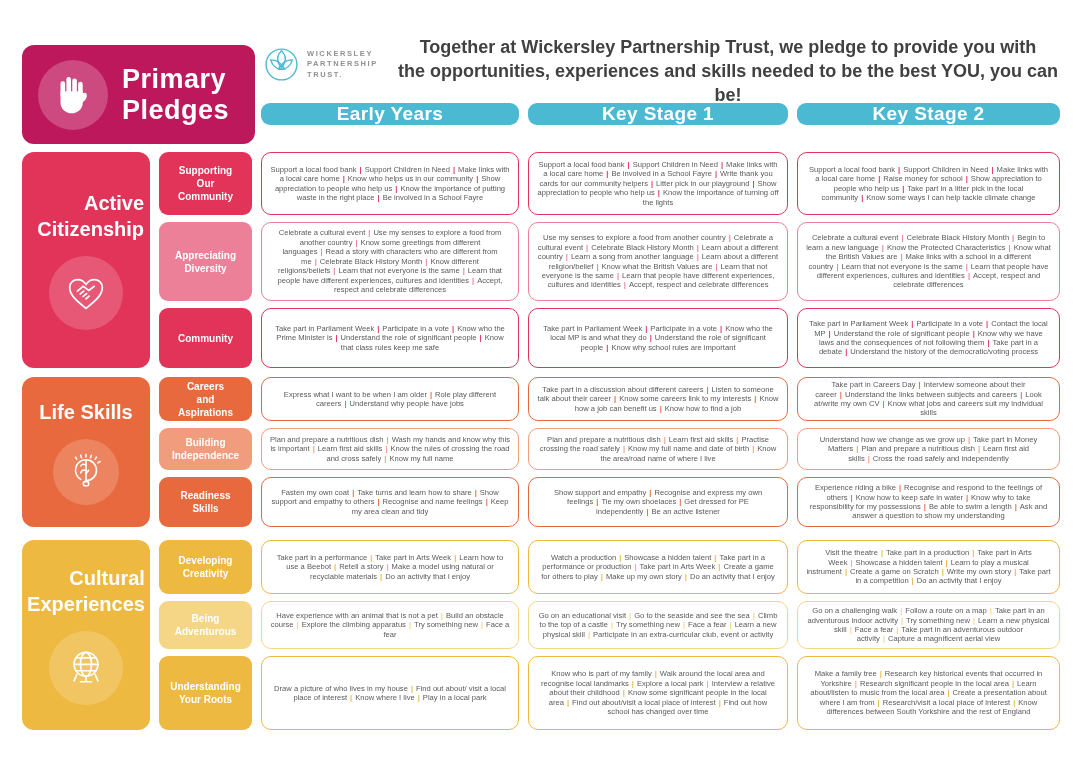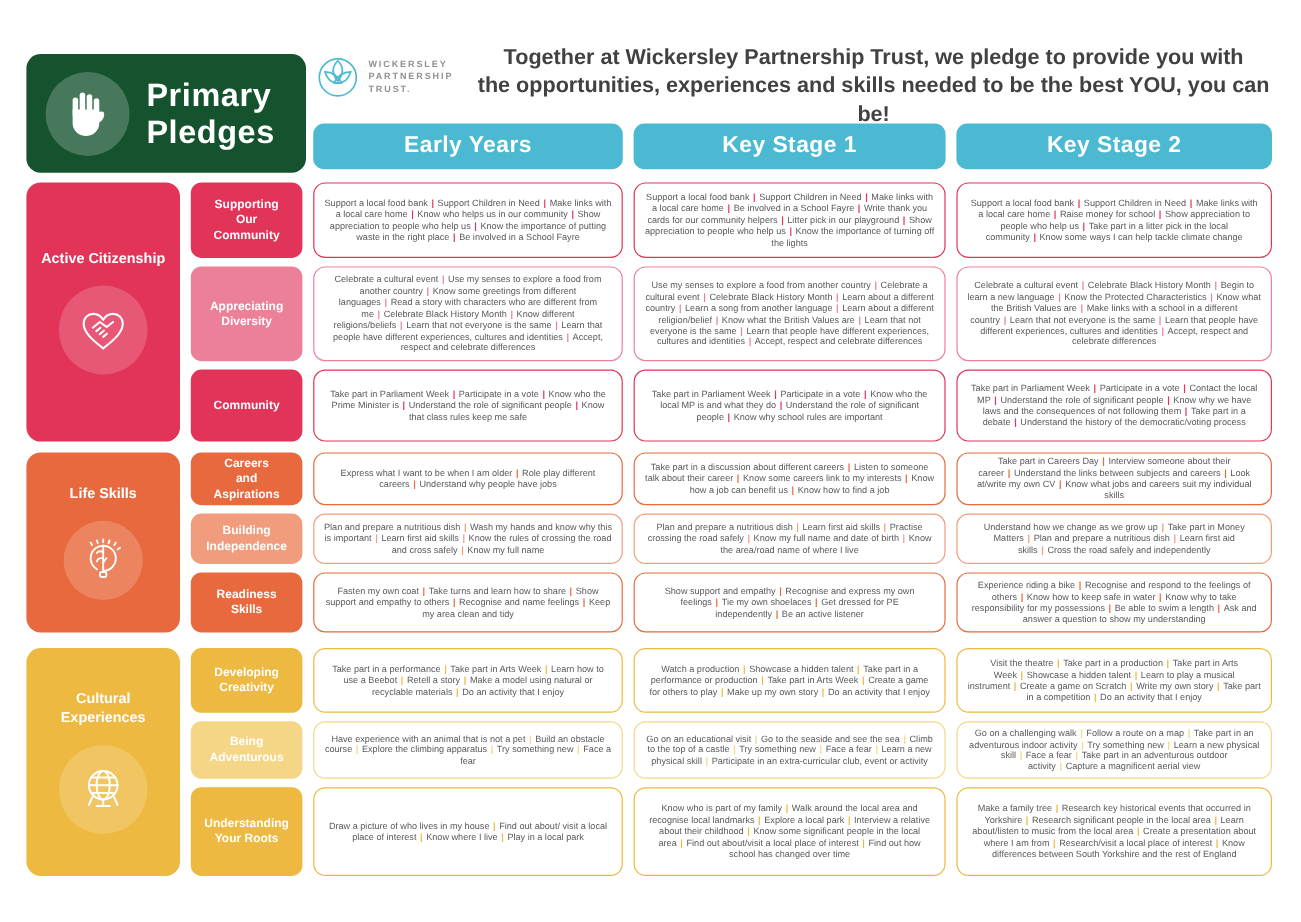--- a/index.html
+++ b/index.html
@@ -1,52 +1,52 @@
 <!DOCTYPE html>
 <html><head>
 <meta charset="utf-8">
 <style>
   html,body{margin:0;padding:0;background:#ffffff;}
   #page{position:relative;width:1084px;height:768px;background:#ffffff;overflow:hidden;
         font-family:"Liberation Sans",sans-serif;}
 
   
-  .brand-box{position:absolute;left:22px;top:45px;width:233px;height:99px;background:#14532d;
+  .brand-box{position:absolute;left:22px;top:45px;width:233px;height:99px;background:#be185d;
              border-radius:12px;display:flex;align-items:center;gap:14px;padding-left:16px;box-sizing:border-box;}
   .hand-circle{width:70px;height:70px;border-radius:50%;background:rgba(255,255,255,0.22);
                display:flex;align-items:center;justify-content:center;flex:0 0 auto;}
   .brand-title{color:#ffffff;font-size:27px;font-weight:bold;line-height:1.12;letter-spacing:0.5px;}
 
   .logo{position:absolute;left:263px;top:46px;display:flex;align-items:center;gap:7px;justify-content:center;}
   .logo-text{font-size:7.5px;color:#8e9093;letter-spacing:1.6px;line-height:1.35;font-weight:bold;}
 
   .headline{position:absolute;left:384px;top:36px;width:688px;text-align:center;
             font-size:18px;font-weight:bold;color:#414042;line-height:1.32;}
 
   
   .cols{display:grid;grid-template-columns:128px 93px 258px 260px 263px;column-gap:9px;}
   .colheads{position:absolute;left:22px;top:103px;width:1040px;}
-  .colhead{grid-row:1;background:#4cb9d3;border-radius:9px;height:38px;display:flex;
+  .colhead{grid-row:1;background:#4cb9d3;border-radius:9px;height:22px;display:flex;
            align-items:center;justify-content:center;color:#ffffff;font-size:19px;font-weight:bold;letter-spacing:0.4px;}
 
   .section{position:absolute;left:22px;width:1040px;row-gap:7px;}
   #section-0{top:152px;grid-template-rows:63px 79px 60px;}
   #section-1{top:377px;grid-template-rows:44px 42px 50px;}
   #section-2{top:540px;grid-template-rows:54px 48px 74px;}
 
   .s1{--col:#e23459;--light:#ec8099;}
   .s2{--col:#e8693e;--light:#f09c7d;}
   .s3{--col:#edb940;--light:#f5d687;}
   .dark{--bcol:var(--col);}
   .light{--bcol:var(--light);}
 
   .group{grid-column:1;grid-row:1 / span 3;background:var(--col);border-radius:12px;
          display:flex;flex-direction:column;align-items:center;justify-content:center;gap:14px;
          color:#ffffff;padding:6px;box-sizing:border-box;}
-  .group-title{font-size:12px;font-weight:bold;text-align:center;line-height:1.3;}
+  .group-title{font-size:20px;font-weight:bold;text-align:right;line-height:1.3;}
   .group-icon-circle{width:74px;height:74px;border-radius:50%;background:rgba(255,255,255,0.18);
                      display:flex;align-items:center;justify-content:center;}
   #section-1 .group-icon-circle,{width:64px;height:64px;}
   #section-1 .group-icon-circle{width:66px;height:66px;}
 
   .rowlabel{grid-column:2;background:var(--bcol);border-radius:9px;display:flex;align-items:center;
             justify-content:center;text-align:center;color:#ffffff;font-size:10px;font-weight:bold;
             line-height:1.3;padding:3px 24px;box-sizing:border-box;}
 
   .cell{background:#ffffff;border:1.6px solid var(--bcol);border-radius:10px;

